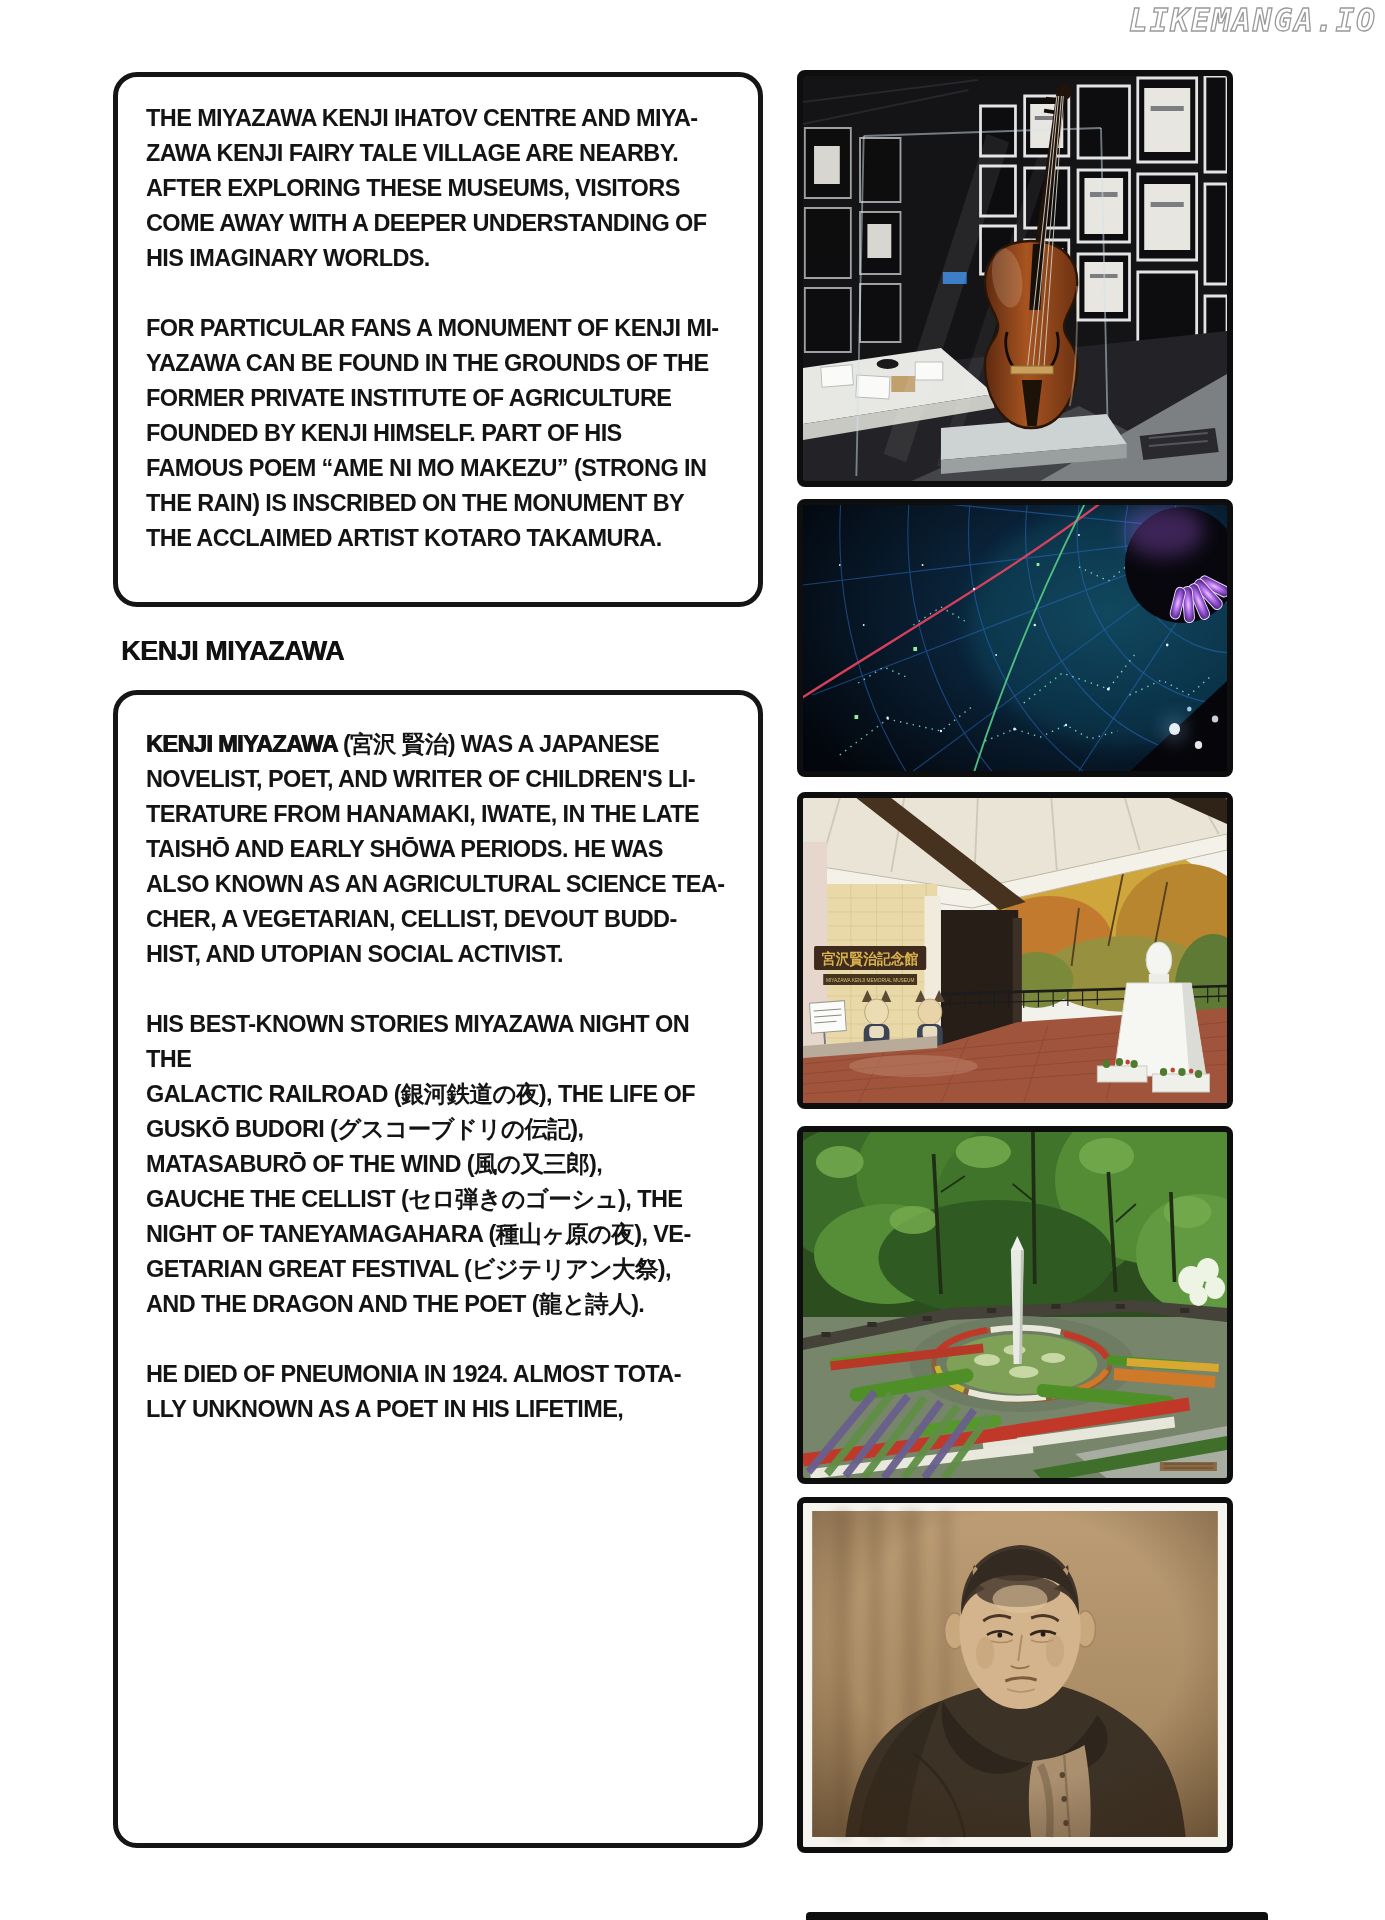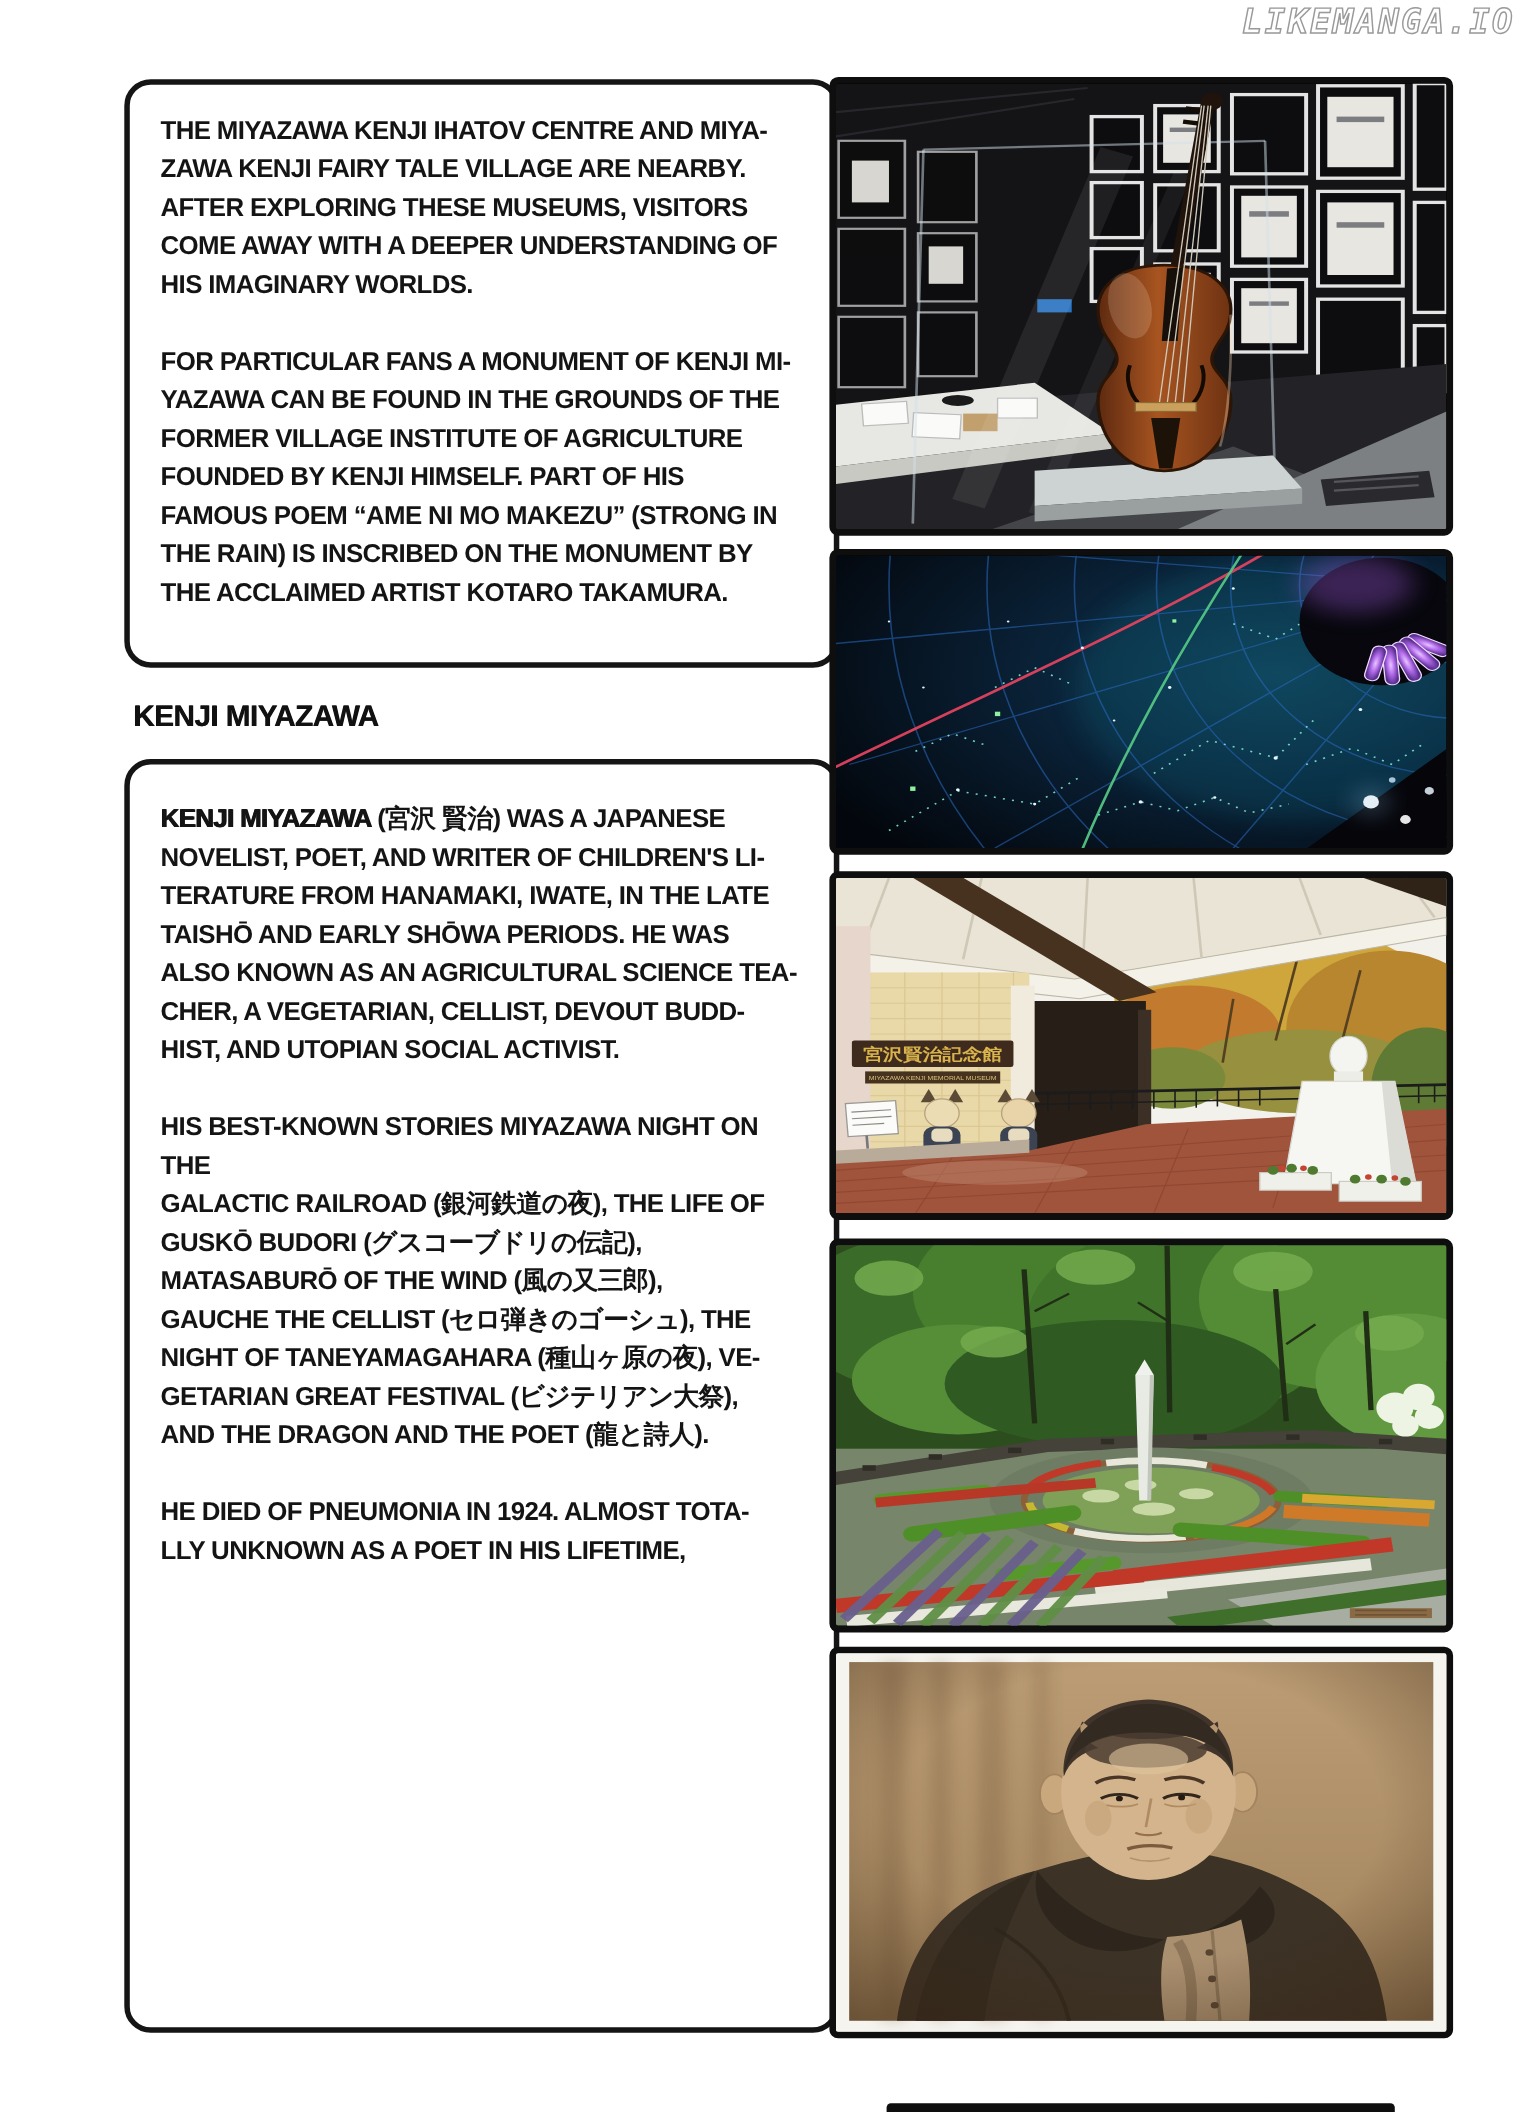--- a/index.html
+++ b/index.html
@@ -10,21 +10,21 @@
         -webkit-text-stroke:1.3px #9a9a9a;text-shadow:0 0 1px #bbb;text-align:right;}
   .panel{position:absolute;background:#fff;border:5px solid #151515;border-radius:24px;
         box-sizing:border-box;}
   #panel1{left:113px;top:72px;width:650px;height:535px;padding:24px 18px 0 28px;}
   #panel2{left:113px;top:690px;width:650px;height:1158px;padding:32px 18px 0 28px;}
   .txt{font-weight:bold;font-size:23.5px;line-height:35px;letter-spacing:-0.6px;color:#141414;
         white-space:pre-line;margin:0 0 35px 0;}
   .lead{text-shadow:0.7px 0 0 #141414, -0.3px 0 0 #141414;}
   .heading{position:absolute;left:121px;top:636px;font-weight:bold;font-size:27px;
         letter-spacing:-0.5px;color:#111;text-shadow:0.5px 0 0 #111;}
-  .photo{position:absolute;left:754px;width:567px;border:6px solid #0e0e0e;border-radius:8px;
+  .photo{position:absolute;left:797px;width:436px;border:6px solid #0e0e0e;border-radius:8px;
         box-sizing:border-box;overflow:hidden;background:#000;}
   .photo svg{display:block;width:100%;height:100%;}
   #photo1{top:70px;height:417px;}
   #photo2{top:499px;height:278px;}
   #photo3{top:792px;height:317px;}
   #photo4{top:1126px;height:358px;}
   #photo5{top:1497px;height:356px;background:#f6f4ef;}
   #next-panel-edge{position:absolute;left:806px;top:1912px;width:462px;height:8px;
         background:#0e0e0e;border-radius:4px 4px 0 0;}
 </style>
@@ -36,21 +36,21 @@
   <div class="watermark">LIKEMANGA.IO</div>
 
   <div class="panel" id="panel1">
     <p class="txt">THE MIYAZAWA KENJI IHATOV CENTRE AND MIYA-
 ZAWA KENJI FAIRY TALE VILLAGE ARE NEARBY.
 AFTER EXPLORING THESE MUSEUMS, VISITORS
 COME AWAY WITH A DEEPER UNDERSTANDING OF
 HIS IMAGINARY WORLDS.</p>
     <p class="txt">FOR PARTICULAR FANS A MONUMENT OF KENJI MI-
 YAZAWA CAN BE FOUND IN THE GROUNDS OF THE
-FORMER VILLAGE INSTITUTE OF AGRICULTURE
+FORMER PRIVATE INSTITUTE OF AGRICULTURE
 FOUNDED BY KENJI HIMSELF. PART OF HIS
 FAMOUS POEM “AME NI MO MAKEZU” (STRONG IN
 THE RAIN) IS INSCRIBED ON THE MONUMENT BY
 THE ACCLAIMED ARTIST KOTARO TAKAMURA.</p>
   </div>
 
   <div class="heading">KENJI MIYAZAWA</div>
 
   <div class="panel" id="panel2">
     <p class="txt"><span class="lead">KENJI MIYAZAWA</span><span> (宮沢 賢治) WAS A JAPANESE

